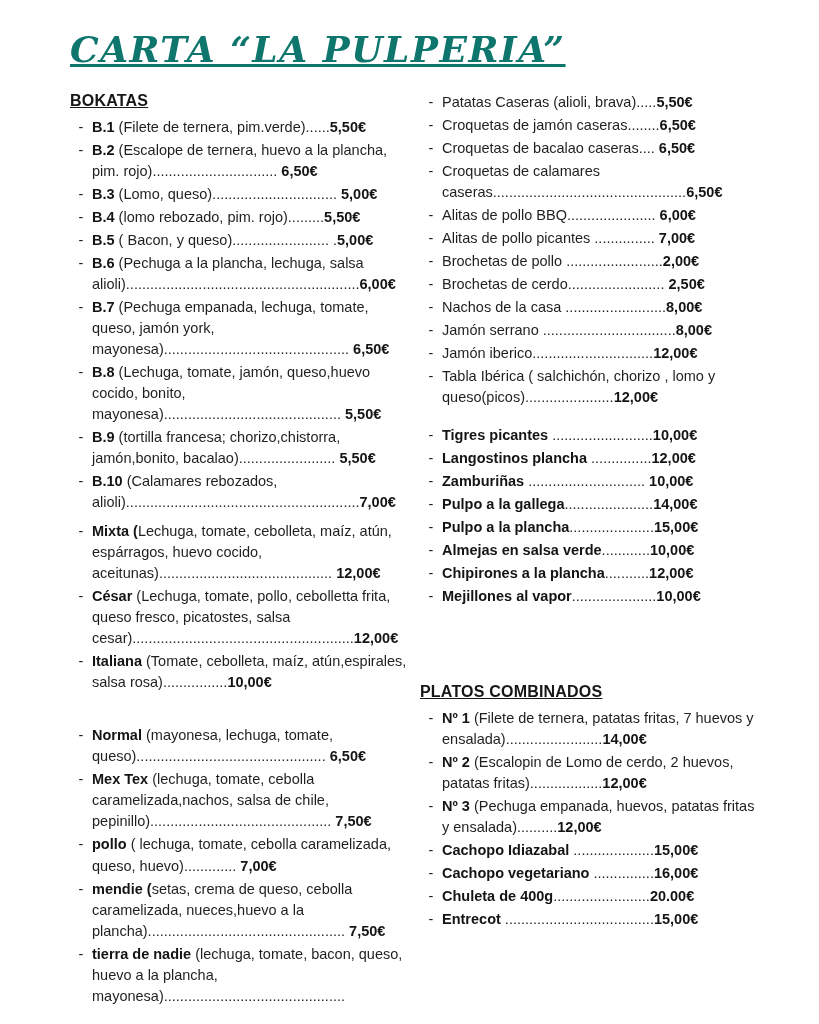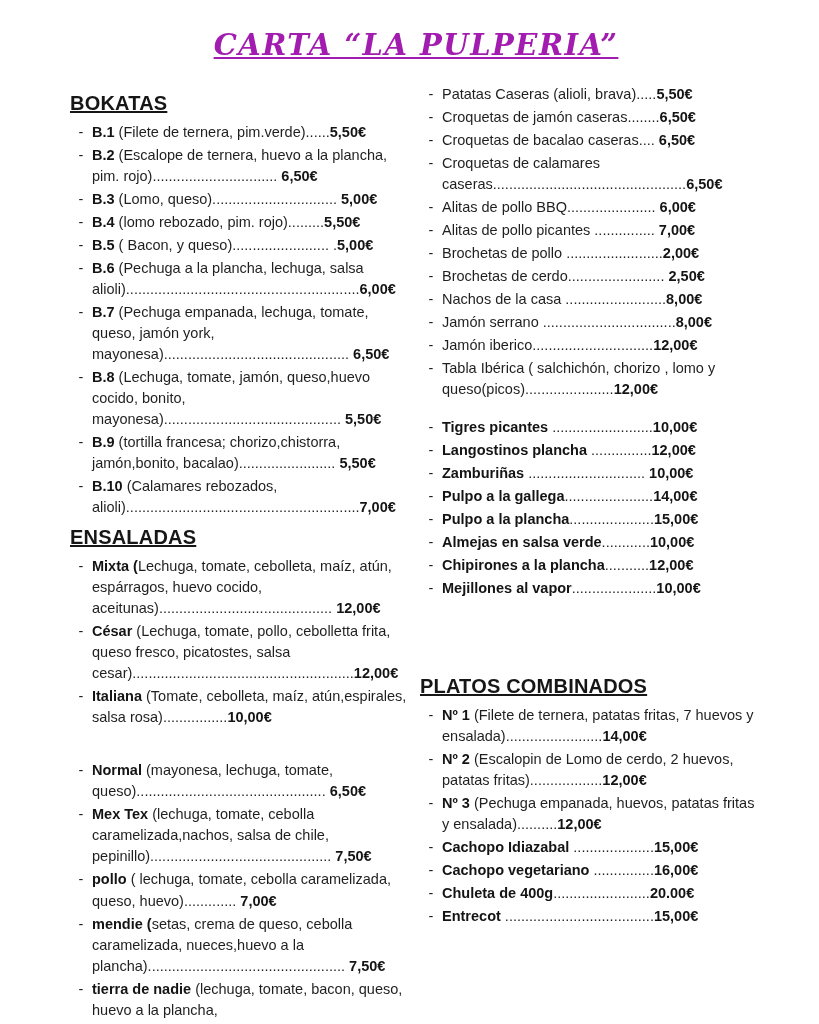--- a/index.html
+++ b/index.html
@@ -14,43 +14,43 @@
     color: #1f1f1f;
     overflow: hidden;
   }
   .page {
     box-sizing: border-box;
     width: 819px;
     height: 1024px;
     padding: 22px 57px 0 70px;
   }
   .title {
-    text-align: center;
+    text-align: left;
     font-family: "DejaVu Serif", serif;
     font-style: italic;
     font-weight: bold;
-    font-size: 29px;
+    font-size: 36px;
     letter-spacing: 1.5px;
     text-decoration: underline;
     margin: 6px 0 22px 0;
-    color: #a21caf;
+    color: #0f766e;
   }
   .columns {
     display: flex;
     gap: 12px;
   }
   .col-0 { width: 338px; flex: 0 0 auto; }
   .col-1 { width: 342px; flex: 0 0 auto; }
   .section { margin: 0 0 8px 0; }
   .heading {
-    font-size: 20px;
+    font-size: 16px;
     font-weight: bold;
     text-decoration: underline;
     letter-spacing: 0.2px;
-    margin: 8px 0 7px 0;
+    margin: 0 0 7px 0;
     color: #161616;
   }
   
   .col-0 .sec-2 { margin-top: 32px; }
   .col-1 .sec-1 { margin-top: 76px; }
   .col-1 .sec-0 .heading { margin-bottom: 20px; }
   .item {
     display: flex;
     font-size: 14.5px;
     line-height: 1.45;
@@ -110,21 +110,20 @@
           <div class="item">
             <span class="dash">-</span>
             <span class="txt"><span class="nm">B.9</span><span class="ds"> (tortilla francesa; chorizo,chistorra, jamón,bonito, bacalao)........................ </span><span class="pr">5,50€</span></span>
           </div>
           <div class="item">
             <span class="dash">-</span>
             <span class="txt"><span class="nm">B.10</span><span class="ds"> (Calamares rebozados, alioli)..........................................................</span><span class="pr">7,00€</span></span>
           </div>
         </section>
         <section class="section sec-1">
-          <h2 class="heading">ENSALADAS</h2>
           <div class="item">
             <span class="dash">-</span>
             <span class="txt"><span class="nm">Mixta (</span><span class="ds">Lechuga, tomate, cebolleta, maíz, atún, espárragos, huevo cocido, aceitunas)........................................... </span><span class="pr">12,00€</span></span>
           </div>
           <div class="item">
             <span class="dash">-</span>
             <span class="txt"><span class="nm">César</span><span class="ds"> (Lechuga, tomate, pollo, cebolletta frita, queso fresco, picatostes, salsa cesar).......................................................</span><span class="pr">12,00€</span></span>
           </div>
           <div class="item">
             <span class="dash">-</span>

